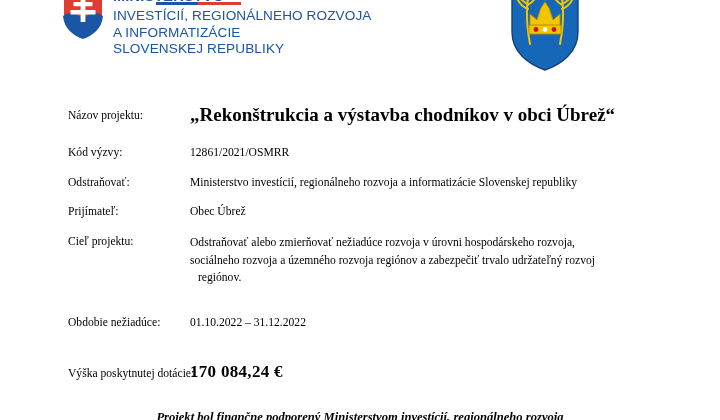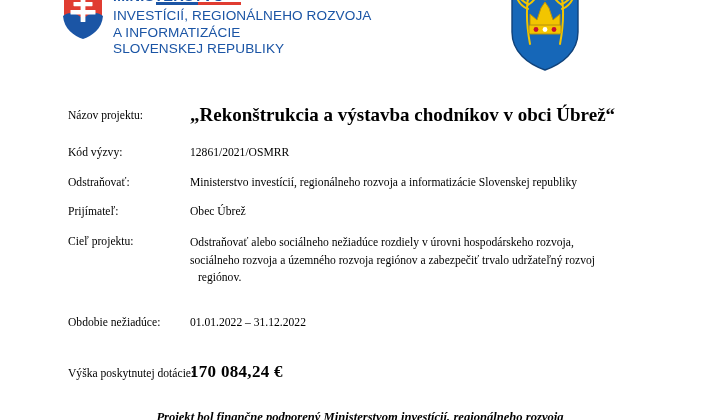--- a/index.html
+++ b/index.html
@@ -223,29 +223,29 @@
   </div>
 
   <div class="row">
     <div class="label">Prijímateľ:</div>
     <div class="value">Obec Úbrež</div>
   </div>
 
   <div class="row row-goal">
     <div class="label">Cieľ projektu:</div>
     <div class="goal-value">
-      <span>Odstraňovať alebo sociálneho nežiadúce rozdiely v úrovni hospodárskeho rozvoja,</span>
+      <span>Odstraňovať alebo zmierňovať nežiadúce rozvoja v úrovni hospodárskeho rozvoja,</span>
       <span>sociálneho rozvoja a územného rozvoja regiónov a zabezpečiť trvalo udržateľný rozvoj</span>
       <span class="indent">regiónov.</span>
     </div>
   </div>
 
   <div class="row row-period">
     <div class="label">Obdobie nežiadúce:</div>
-    <div class="value">01.01.2022 – 31.12.2022</div>
+    <div class="value">01.10.2022 – 31.12.2022</div>
   </div>
 
   <div class="row row-amount">
     <div class="label">Výška poskytnutej dotácie:</div>
     <div class="amount-value">170 084,24 €</div>
   </div>
 
   <div class="footnote">
     <div>Projekt bol finančne podporený Ministerstvom investícií, regionálneho rozvoja</div>
     <div>a informatizácie Slovenskej republiky</div>

